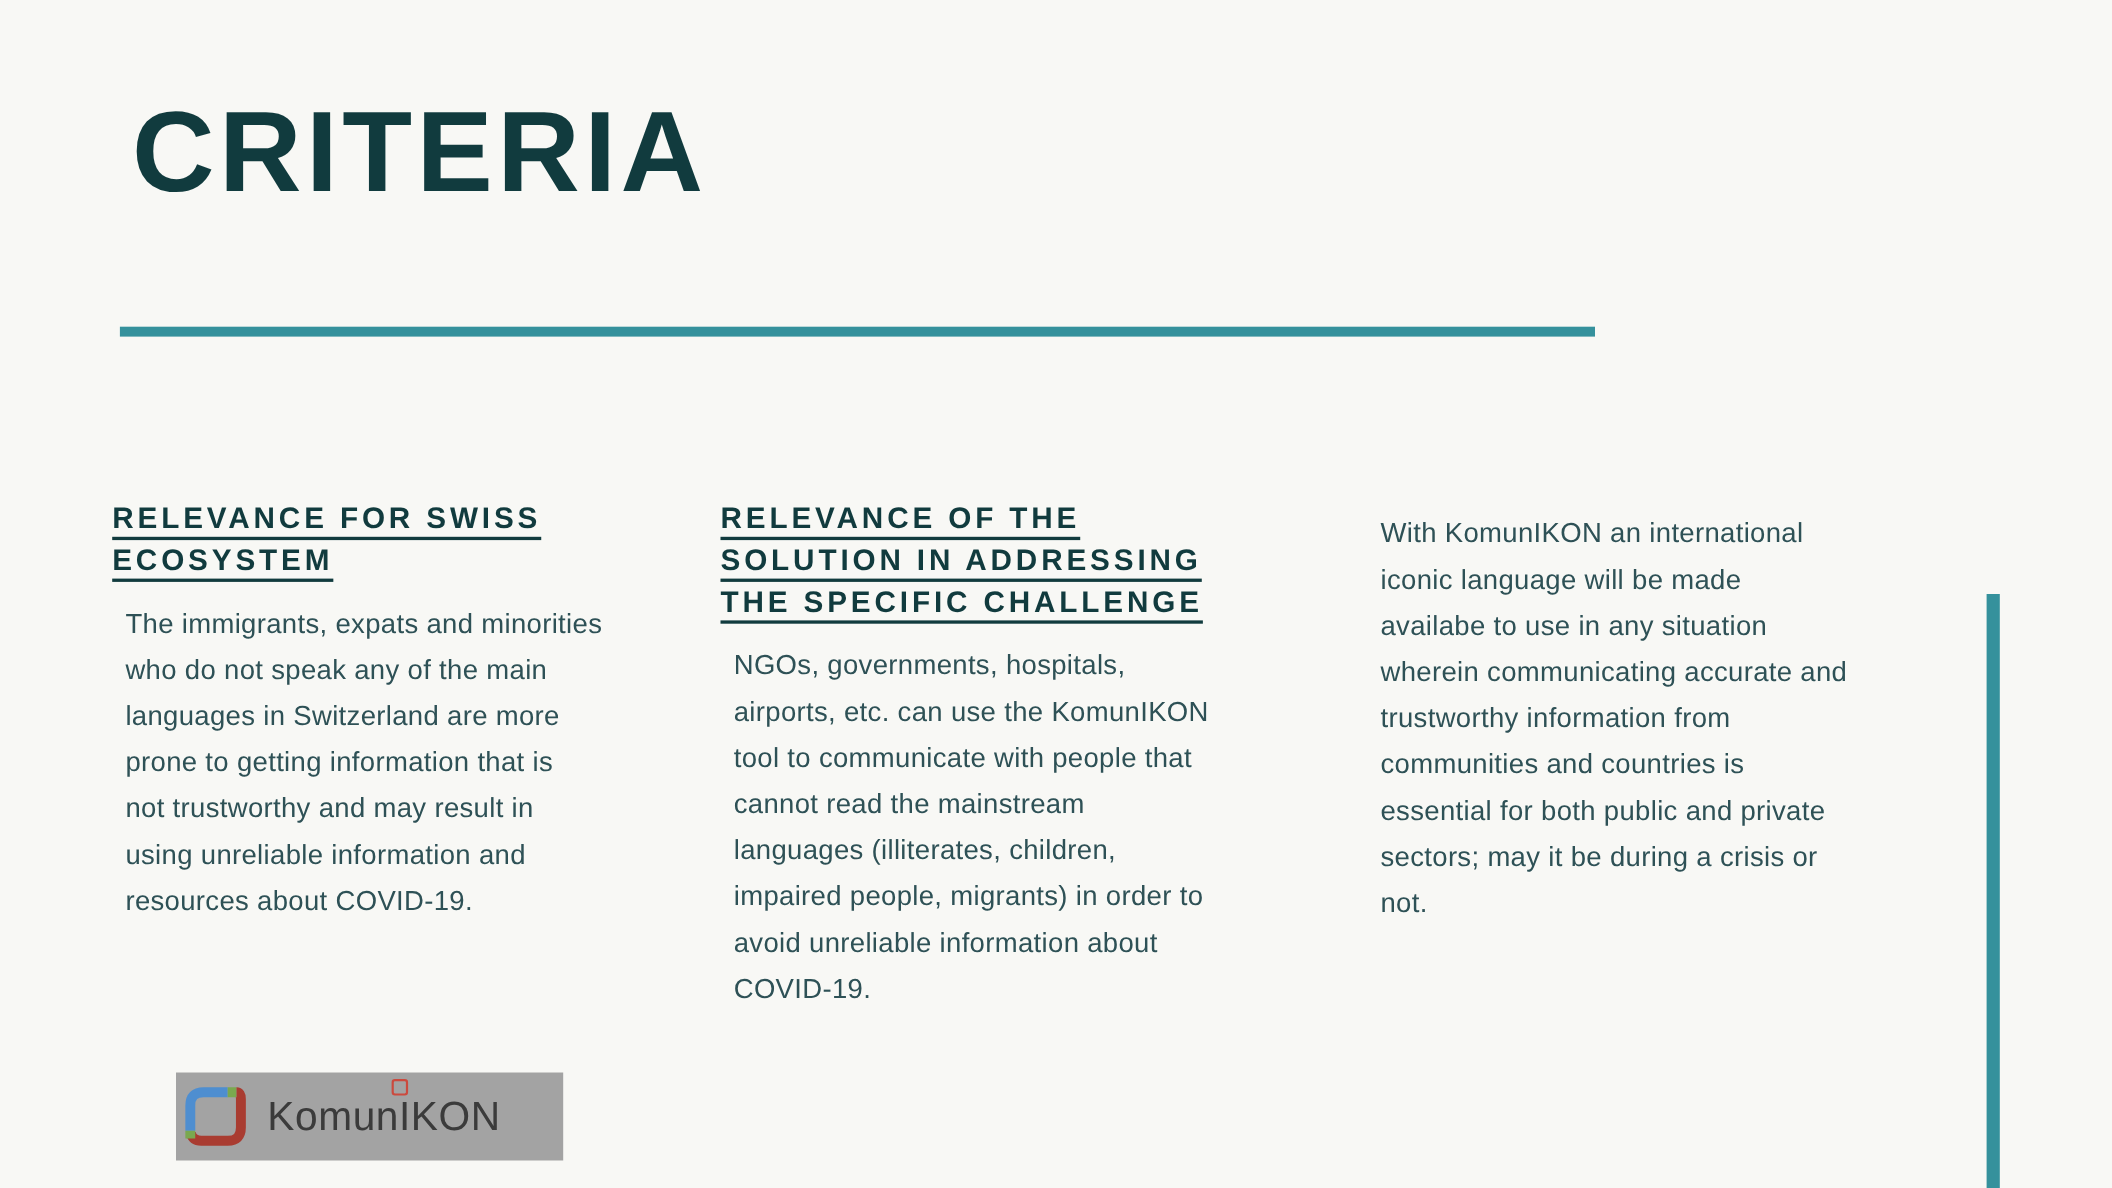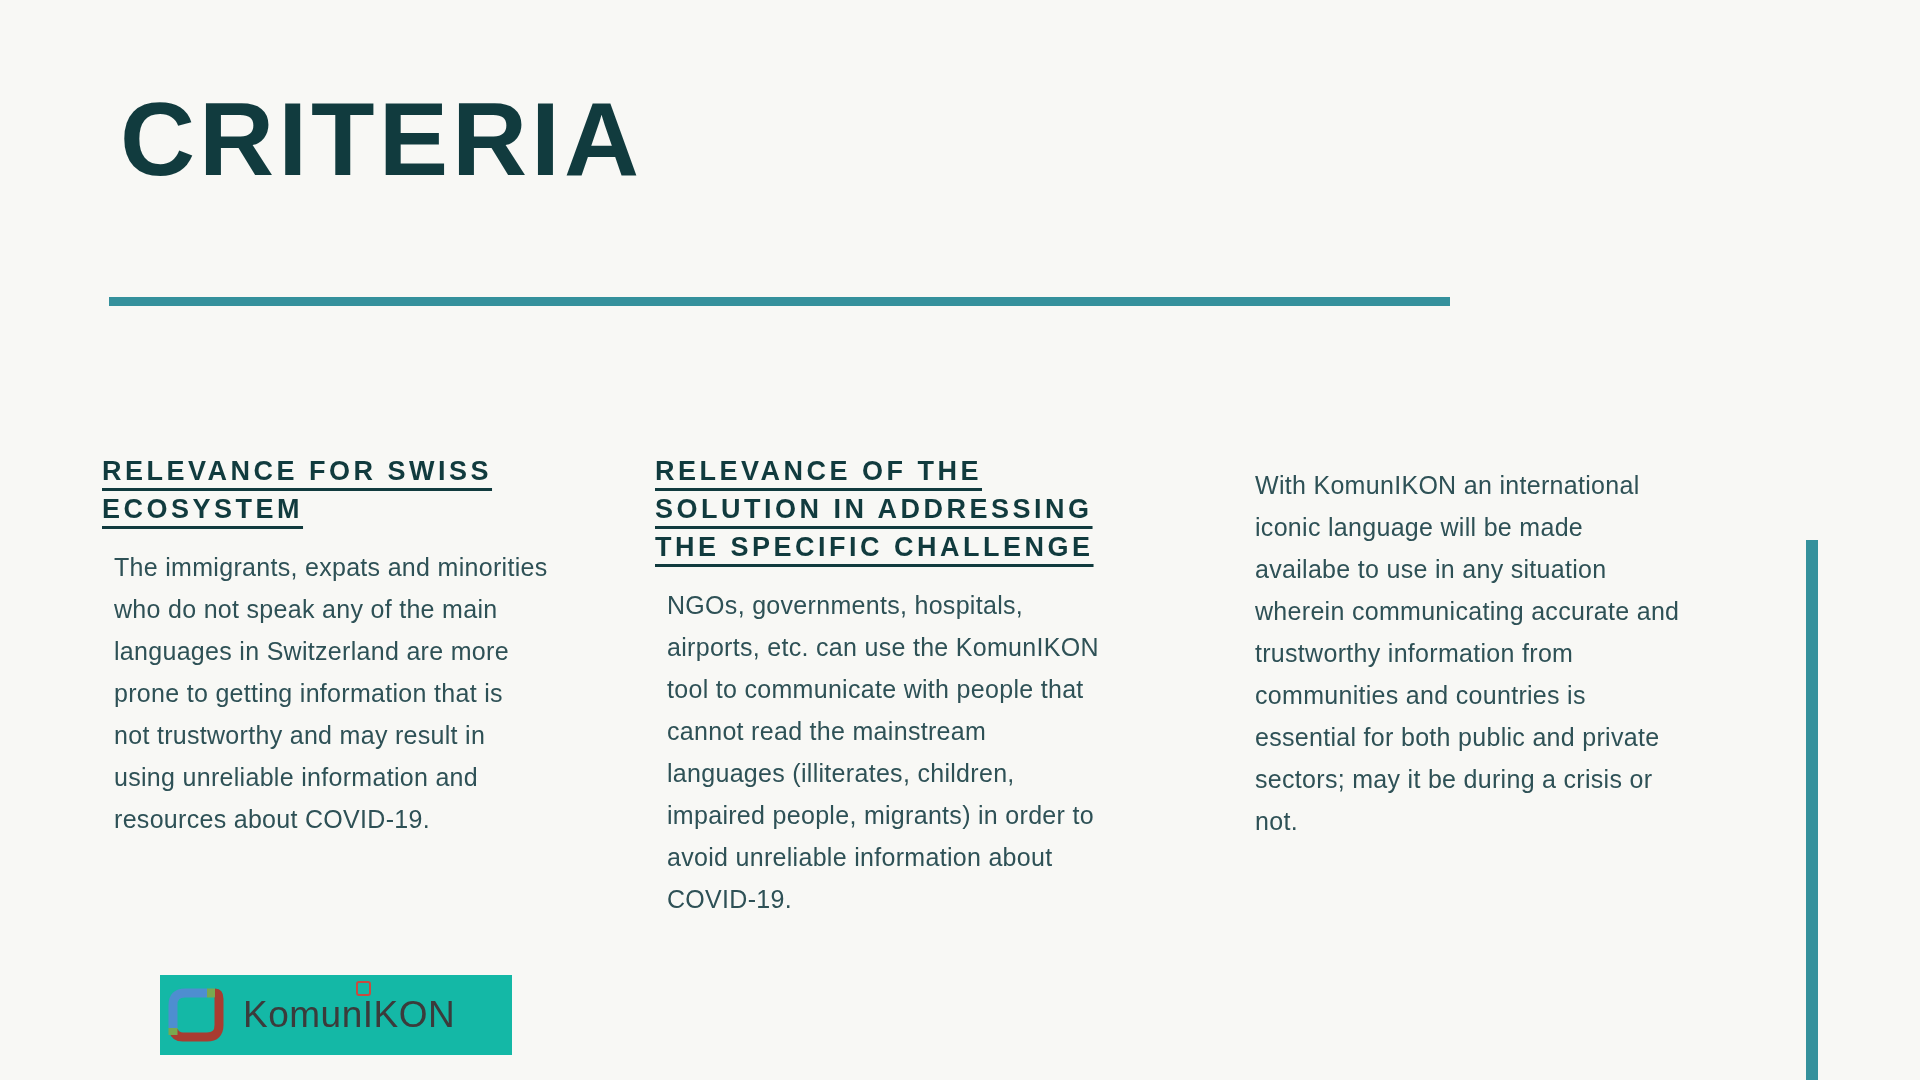--- a/index.html
+++ b/index.html
@@ -46,21 +46,21 @@
     margin:12px;
     font-size:25px;line-height:42px;
     letter-spacing:0.3px;
     color:#2e5156;
     white-space:pre-line;
   }
 
   .logo{
     position:absolute;left:160px;top:975px;
     width:352px;height:80px;
-    background:#14b8a6;
+    background:#a3a3a3;
     display:flex;align-items:center;
     padding-left:4px;box-sizing:border-box;
   }
   .logo-icon{display:block;flex:0 0 auto;}
   .logo-text{
     margin-left:15px;
     font-size:37px;
     color:#3b3b3b;
     letter-spacing:0.5px;
   }

